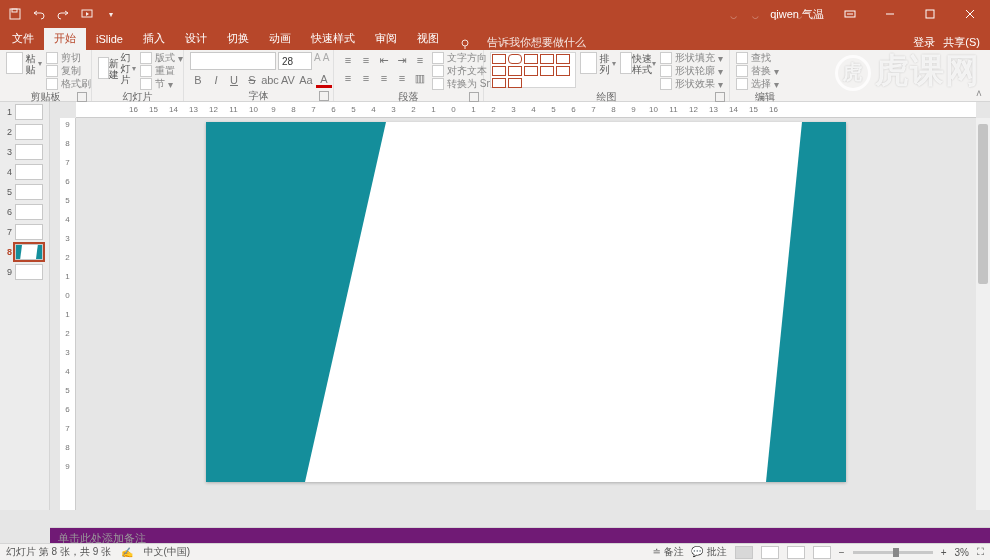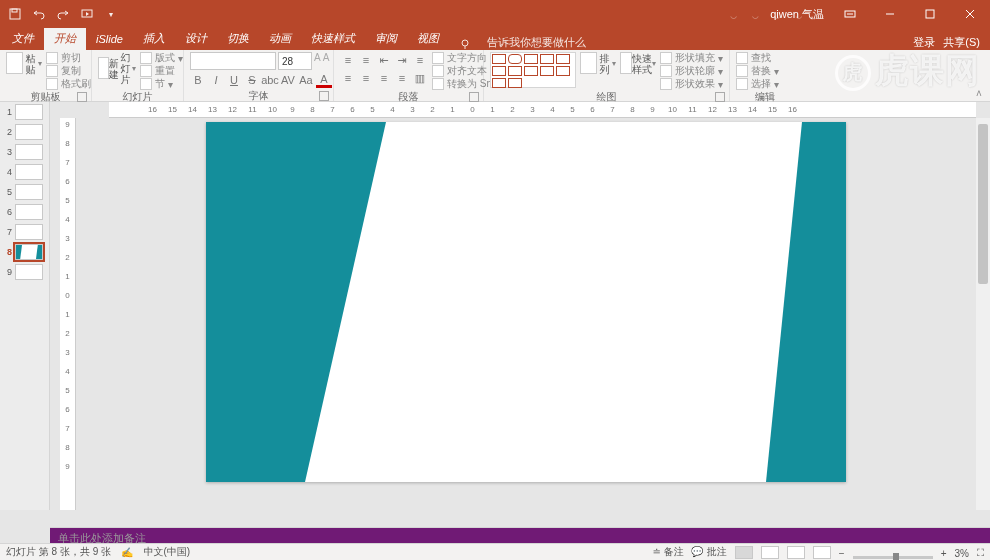--- a/index.html
+++ b/index.html
@@ -11,21 +11,21 @@
   .titlebar .qat .qat-item { width: 18px; height: 18px; display:flex;align-items:center;justify-content:center; opacity:.9; }
   .titlebar .center-title { position:absolute; left:50%; transform:translateX(-50%); display:flex; gap:6px; }
   .titlebar .center-title span { white-space: nowrap; }
   .titlebar .right-cluster { position:absolute; right:0; display:flex; align-items:center; }
   .titlebar .account { margin-right: 6px; display:flex; align-items:center; gap:4px; }
   .titlebar .winbtn { width: 40px; height:28px; display:flex; align-items:center; justify-content:center; }
   .titlebar .winbtn svg, .titlebar .qat-item svg { stroke:#fff; fill:none; }
 
   
   .tabs { height: 22px; background: #b7472a; display:flex; align-items:flex-end; font-size:11px; color:#fff; padding-left: 2px;}
-  .tabs .tab { padding: 3px 10px 4px; height:22px; display:flex; align-items:center;font-style:italic; }
+  .tabs .tab { padding: 3px 10px 4px; height:22px; display:flex; align-items:center; }
   .tabs .tab.active { background:#f3f2f1; color:#b7472a; }
   .tabs .tellme { margin-left: 10px; display:flex; align-items:flex-end; gap:16px; opacity:.85;}
   .tabs .tellme .bulb { width:12px; height:12px; }
   .tabs .right { margin-left:auto; padding-right:10px; display:flex; gap:8px; align-items:center;}
 
   
   .ribbon { height: 52px; background:#f3f2f1; border-bottom:1px solid #d5d5d5; display:flex; font-size:10px; color:#555; }
   .group { border-right:1px solid #e0e0e0; padding: 2px 6px 0 6px; display:flex; flex-direction:column; justify-content:space-between; }
   .group .body { display:flex; align-items:flex-start; gap:4px; height:38px; }
   .group .label-row { display:flex; justify-content:center; font-size:10px; color:#666; height:12px; position:relative;}
@@ -52,39 +52,39 @@
   .thumbnails .th { display:flex; align-items:center; gap:3px; padding:2px 2px 2px 4px; }
   .thumbnails .th .num { width:8px; font-size:9px; color:#555; text-align:right;}
   .thumbnails .th .mini { width:28px; height:16px; background:#fff; border:1px solid #c8c8c8; position:relative;}
   .thumbnails .th.active .mini { outline:2px solid #b7472a; }
   .thumbnails .th.active .num { color:#b7472a; font-weight:bold;}
   .mini.teal::before, .mini.teal::after { content:""; position:absolute; top:0; bottom:0; background:#148e9b; }
   .mini.teal::before { left:0; width:6px; clip-path: polygon(0 0, 100% 0, 70% 100%, 0 100%); }
   .mini.teal::after { right:0; width:6px; clip-path: polygon(30% 0, 100% 0, 100% 100%, 0 100%); }
 
   .editor { flex:1; position:relative; overflow:hidden;}
-  .ruler-h { position:absolute; top:0; left:26px; right:14px; height:16px; background:#fff; border-bottom:1px solid #ccc; font-size:8px; color:#777; display:flex; align-items:center; padding-left:34px; gap:1px;margin-left:33px;}
+  .ruler-h { position:absolute; top:0; left:26px; right:14px; height:16px; background:#fff; border-bottom:1px solid #ccc; font-size:8px; color:#777; display:flex; align-items:center; padding-left:48px; gap:1px;}
   .ruler-h .tick { width:19px; text-align:center; }
   .ruler-v { position:absolute; top:16px; left:10px; width:16px; bottom:0; background:#fff; border-right:1px solid #ccc; font-size:8px; color:#777; display:flex; flex-direction:column; align-items:center; padding-top:2px;}
   .ruler-v .tick { height:19px; }
 
   .canvas-wrap { position:absolute; left:26px; top:16px; right:14px; bottom:0; background:#e6e6e6; display:flex; align-items:flex-start; justify-content:center; padding:4px 0;}
   .slide { width:640px; height:360px; background:#fff; box-shadow: 0 1px 3px rgba(0,0,0,.25); position:relative; overflow:hidden;}
   .teal-left { position:absolute; top:0; left:0; bottom:0; width:180px; background:#148e9b; clip-path: polygon(0 0, 100% 0, 55% 100%, 0 100%);}
   .teal-right { position:absolute; top:0; right:0; bottom:0; width:80px; background:#148e9b; clip-path: polygon(45% 0, 100% 0, 100% 100%, 0 100%);}
 
   .scroll-v { position:absolute; right:0; top:16px; bottom:0; width:14px; background:#f0f0f0; }
   .scroll-v .thumb { position:absolute; left:2px; right:2px; top:6px; height:160px; background:#c3c3c3; border-radius:2px;}
 
   
   .notes { position:absolute; left:50px; right:0; bottom:13px; height:20px; background:#701a75; border-top:1px solid #d5d5d5; font-size:11px; color:#9a9a9a; padding:3px 8px; }
 
   
   .statusbar { position:absolute; left:0; right:0; bottom:0; height:17px; background:#f3f2f1; border-top:1px solid #d5d5d5; font-size:10px; color:#555; display:flex; align-items:center; padding: 0 6px; gap:10px;}
-  .statusbar .right { margin-left:auto; display:flex; align-items:flex-end; gap:8px;}
+  .statusbar .right { margin-left:auto; display:flex; align-items:center; gap:8px;}
   .statusbar .vbtn { width:18px; height:13px; border:1px solid #c8c8c8; background:#fff; }
   .statusbar .vbtn.active { background:#d8d8d8; }
   .zoom-track { width:80px; height:3px; background:#c8c8c8; position:relative;}
   .zoom-track .knob { position:absolute; left:40px; top:-3px; width:6px; height:9px; background:#888;}
 
   
   .watermark { position:absolute; right:10px; top:48px; font-size:34px; font-weight:700; color:rgba(255,255,255,.78); letter-spacing:1px; text-shadow:0 0 2px rgba(0,0,0,.2); pointer-events:none; z-index:50; font-family: sans-serif;}
   .watermark .circ { display:inline-block; width:36px; height:36px; border:3px solid rgba(255,255,255,.78); border-radius:50%; vertical-align:middle; margin-right:4px; position:relative;}
   .watermark .circ::before { content:"虎"; position:absolute; left:50%; top:50%; transform:translate(-50%,-52%); font-size:20px; color:rgba(255,255,255,.78);}
   

